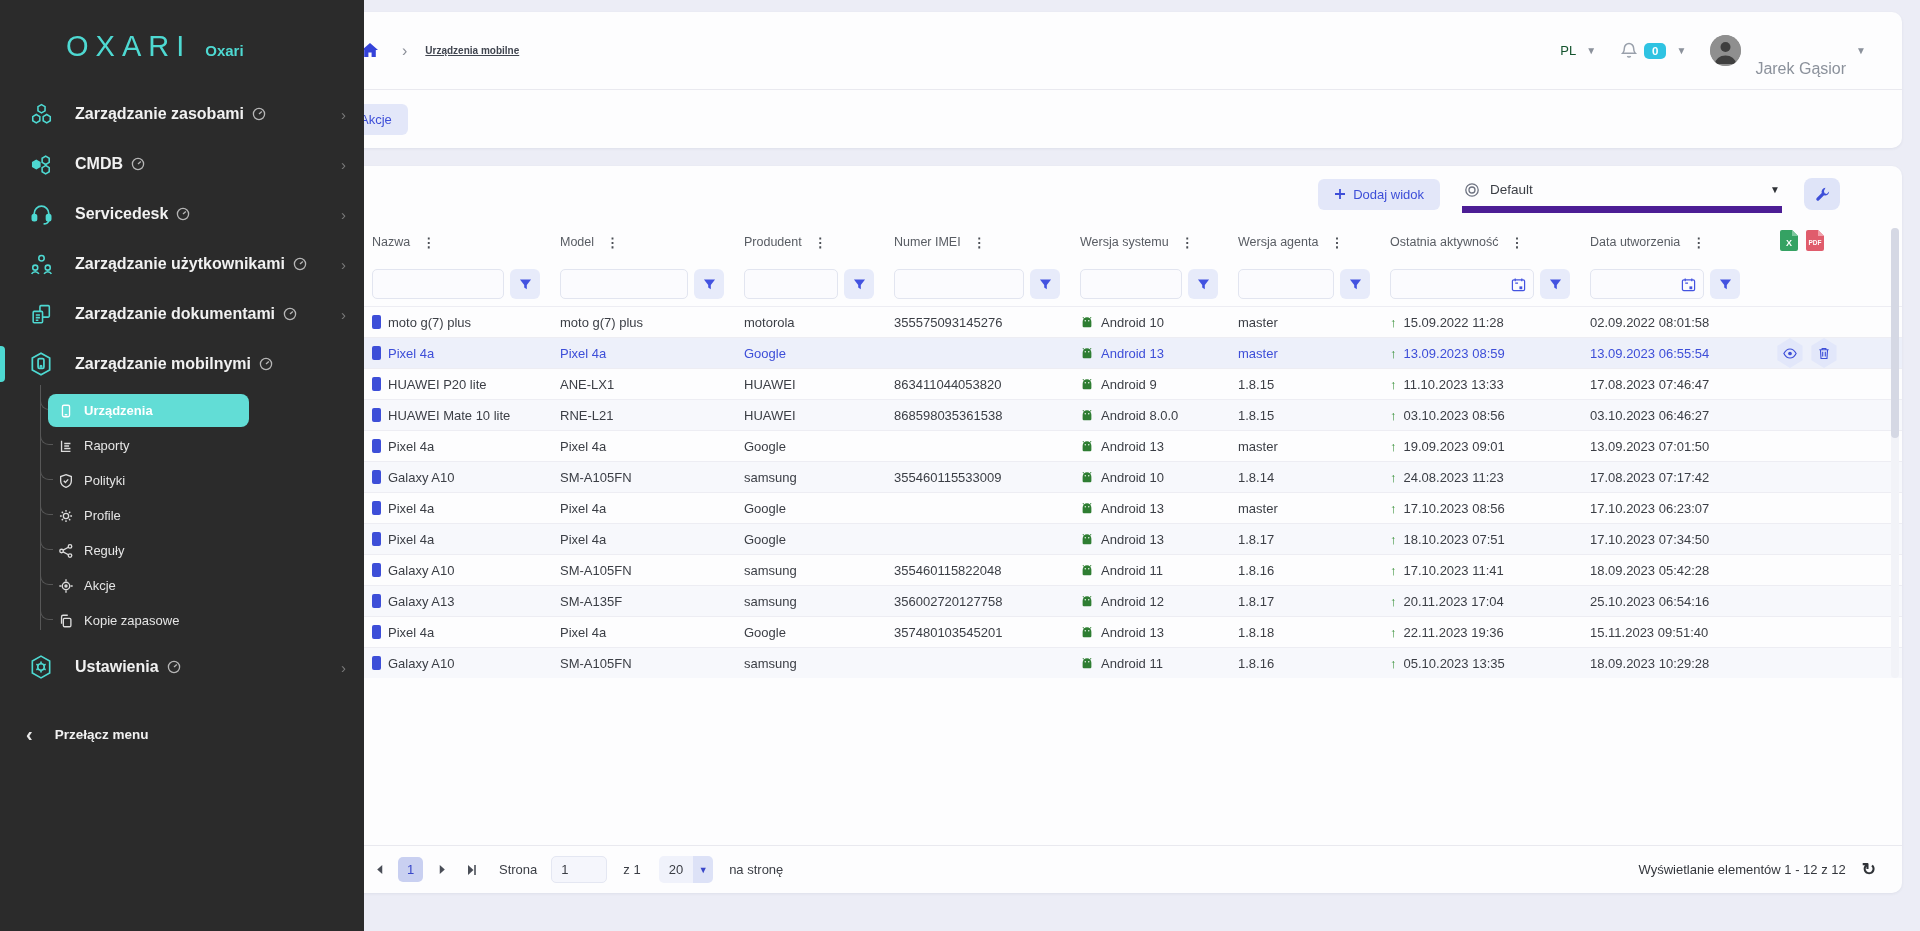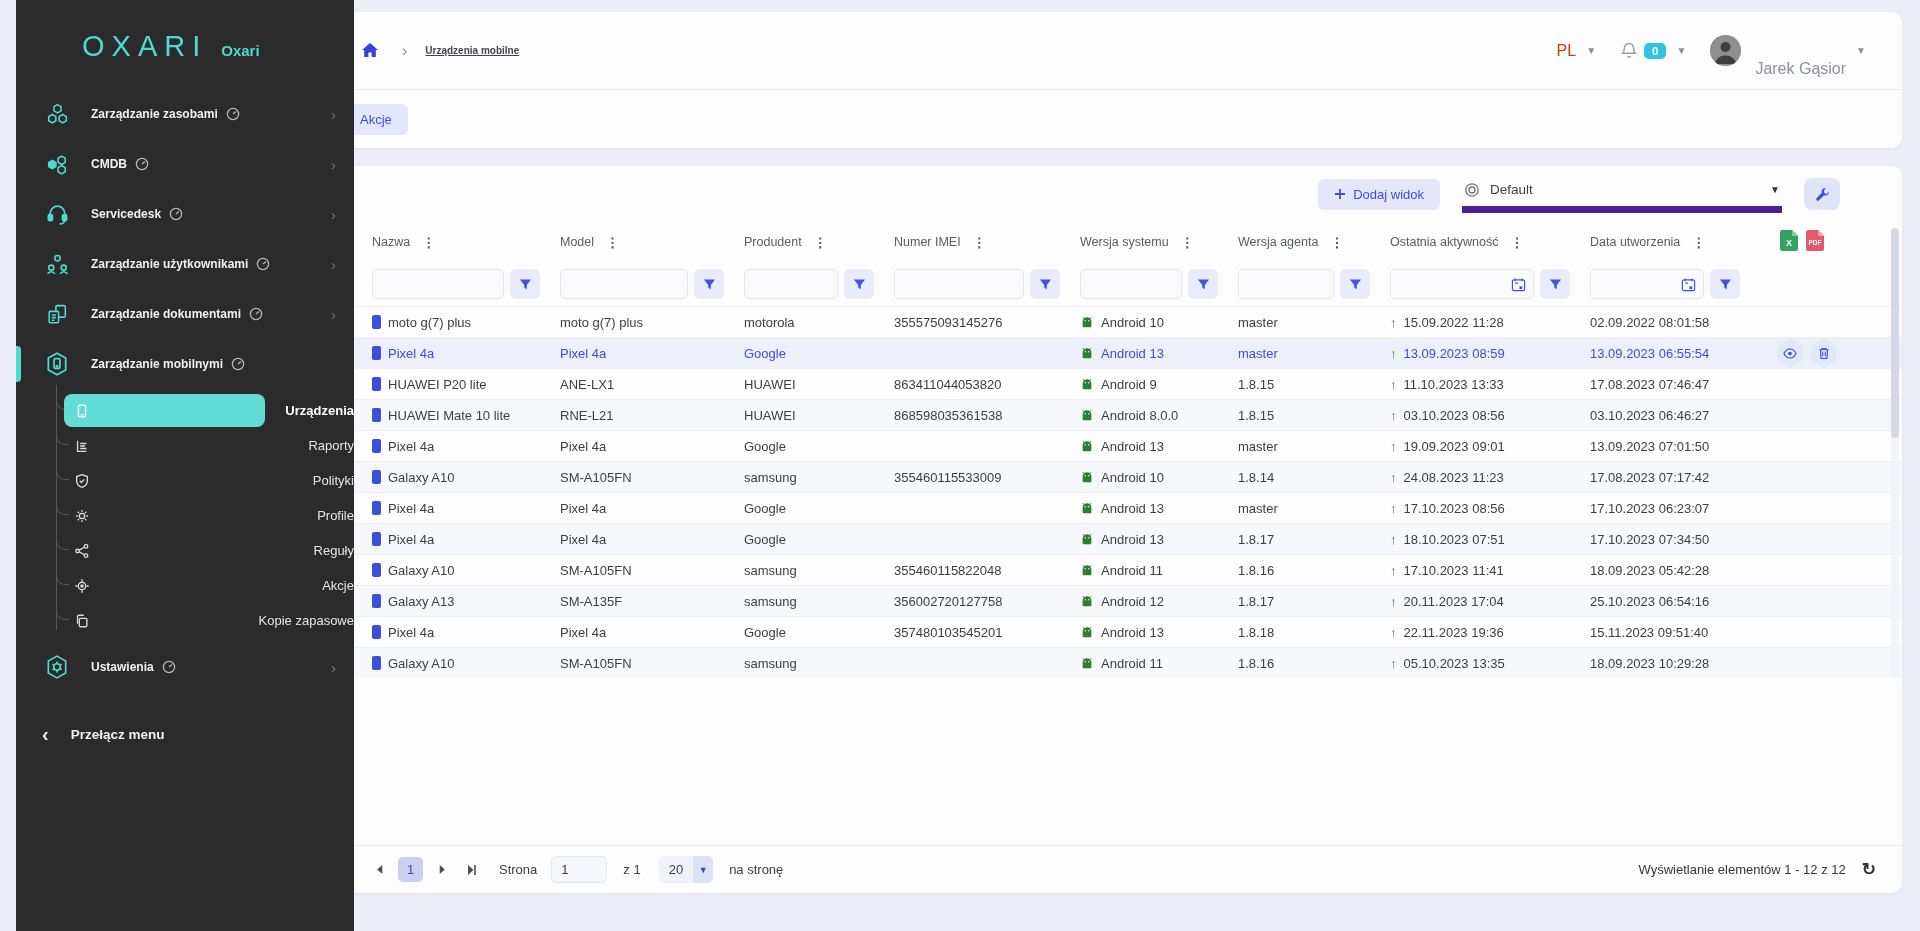--- a/index.html
+++ b/index.html
@@ -1,52 +1,52 @@
 <!DOCTYPE html>
 <html><head>
 <meta charset="utf-8">
 <style>
   * { margin:0; padding:0; box-sizing:border-box; }
   html,body { width:1920px; height:931px; overflow:hidden; }
   body { font-family:"Liberation Sans", sans-serif; background:#ecedf6; position:relative; }
 
   
-  #sidebar { position:absolute; left:16px; top:0; width:338px; height:931px; background:#2b2b2b; z-index:5; }
+  #sidebar { position:absolute; left:0; top:0; width:364px; height:931px; background:#2b2b2b; z-index:5; }
   .logo-row { display:flex; align-items:baseline; gap:14px; padding:30px 0 0 66px; }
   .logo-main { color:#4ed9d2; font-size:29px; font-weight:400; letter-spacing:7px; }
   .logo-sub { color:#4ed9d2; font-size:15px; font-weight:700; }
   .menu { margin-top:26px; position:relative; }
   .mi { position:relative; height:50px; display:flex; align-items:center; padding-left:28px; gap:21px; cursor:pointer; }
   .mi .ic { width:26px; height:26px; flex:0 0 26px; display:flex; align-items:center; justify-content:center; }
-  .mi .lbl { color:#f1f1f1; font-size:12px; font-weight:700; display:flex; align-items:center; gap:8px; }
+  .mi .lbl { color:#f1f1f1; font-size:16px; font-weight:700; display:flex; align-items:center; gap:8px; }
   .mi .chev { position:absolute; right:18px; color:#7a7a7a; font-size:15px; }
   .teal-bar { position:absolute; left:0; top:7px; width:5px; height:36px; background:#4ed9d2; border-radius:0 4px 4px 0; }
   .gauge { opacity:.85; }
   .submenu { position:relative; padding:4px 0 6px 0; }
   .submenu .treeline { position:absolute; left:40px; top:-4px; bottom:14px; width:1px; background:#575757; }
-  .smi { position:relative; height:35px; display:flex; align-items:center; padding-left:57px; gap:10px; cursor:pointer;justify-content:space-between; }
+  .smi { position:relative; height:35px; display:flex; align-items:center; padding-left:57px; gap:10px; cursor:pointer; }
   .smi .branch { position:absolute; left:40px; top:-1px; width:13px; height:18px; border-left:1px solid #575757; border-bottom:1px solid #575757; border-bottom-left-radius:9px; }
   .smi .sic { width:17px; height:17px; flex:0 0 17px; display:flex; align-items:center; justify-content:center; }
   .smi .slbl { color:#e5e5e5; font-size:13px; font-weight:400; }
   .smi.active .pill { position:absolute; left:48px; top:1px; width:201px; height:33px; background:#62ddd6; border-radius:8px; }
   .smi.active .sic, .smi.active .slbl { position:relative; z-index:1; }
   .smi.active .slbl { color:#ffffff; font-weight:700; }
   .toggle-row { position:absolute; left:0; top:714px; width:100%; height:40px; display:flex; align-items:center; padding-left:26px; gap:22px; cursor:pointer; }
   .toggle-row .tchev { color:#e8e8e8; font-size:20px; font-weight:700; }
   .toggle-row .tlbl { color:#f1f1f1; font-size:13.5px; font-weight:700; }
 
   
   #main { position:absolute; left:302px; top:0; width:1618px; height:931px; }
   .card { position:absolute; left:18px; width:1582px; background:#fdfdfe; border-radius:10px; box-shadow:0 1px 3px rgba(40,50,90,.07); }
   #card-top { top:12px; height:136px; }
   .bc-row { height:77px; display:flex; align-items:center; padding:0 36px 0 40px; }
   .bc-sep { color:#8b8f98; font-size:16px; margin:0 18px 0 22px; }
   .bc-link { color:#40454f; font-size:10px; font-weight:700; text-decoration:underline; cursor:pointer; }
   .bc-right { margin-left:auto; display:flex; align-items:center; gap:10px; }
-  .lang { color:#c2410c; font-size:16px; }
+  .lang { color:#14532d; font-size:13px; }
   .caret { color:#8b919b; font-size:10px; }
   .bell-wrap { display:flex; align-items:center; gap:6px; margin-left:14px; }
   .badge { background:#2fc3e2; color:#fff; font-size:11.5px; font-weight:700; border-radius:5px; padding:2px 8px; }
   .avatar { width:31px; height:31px; border-radius:50%; background:#8f8f8f; margin-left:14px; overflow:hidden; display:flex; align-items:flex-end; justify-content:center; }
   .user-name { color:#8b919b; font-size:16px; margin-left:4px;margin-top:36px; }
   .divider { height:1px; background:#e9e9ef; }
   .akcje-row { padding:14px 0 0 24px; }
   .btn-lav { display:inline-flex; align-items:center; gap:7px; background:#e3e7f9; color:#3d4ed8; font-size:13px; font-weight:500; border:none; border-radius:6px; padding:8px 16px; cursor:pointer; }
 
   #card-table { top:166px; height:727px; }

